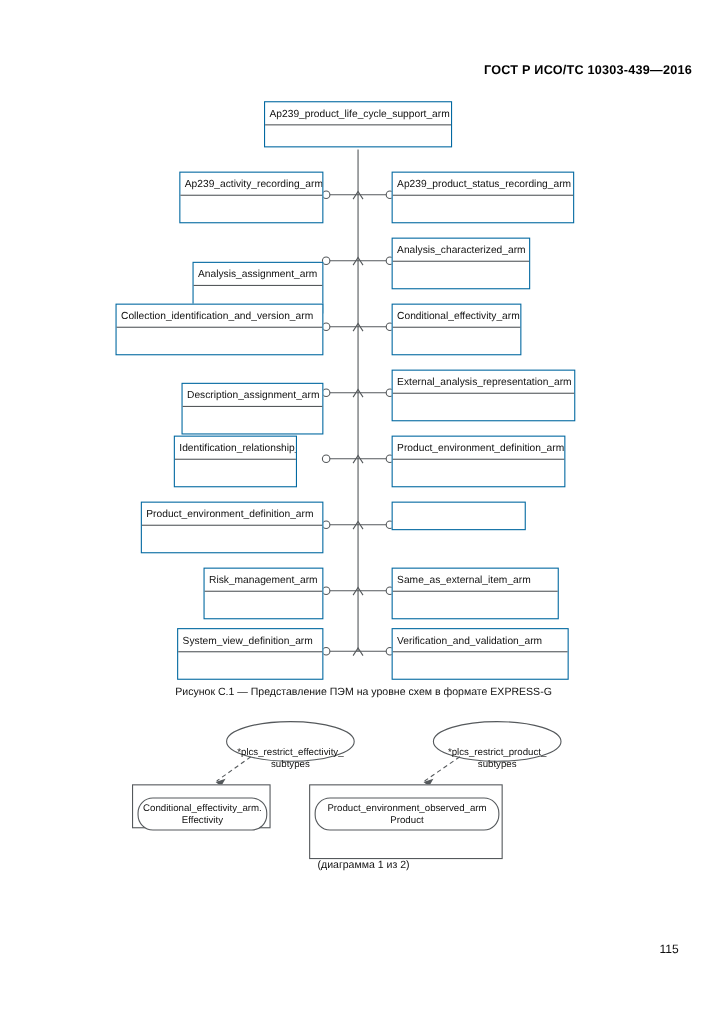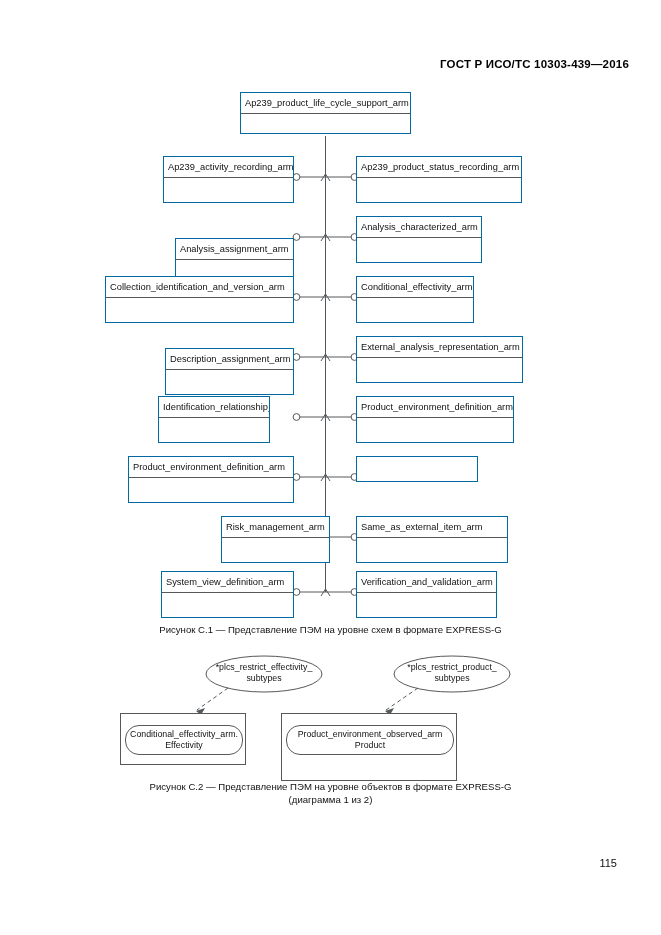--- a/index.html
+++ b/index.html
@@ -34,21 +34,21 @@
   
   .caption{
     position:absolute;width:661px;text-align:center;
     font-size:9.6px;color:#111;line-height:13px;
   }
 
   
   .fig2{position:absolute;left:0;top:648px;width:661px;height:130px;}
   .fig2 svg{position:absolute;left:0;top:0;}
   .ellipse-label{
-    position:absolute;text-align:center;font-size:8.8px;line-height:11px;color:#111;
+    position:absolute;text-align:center;font-size:8.8px;line-height:11px;color:#111;margin-top:16px;
   }
   .objbox{position:absolute;box-sizing:border-box;border:1px solid #55595c;background:#fff;}
   .rrect{
     position:absolute;box-sizing:border-box;border:1px solid #55595c;border-radius:14px;
     background:#fff;text-align:center;font-size:8.8px;line-height:11px;color:#111;
     display:flex;flex-direction:column;justify-content:center;
   }
 
   .pageno{
     position:absolute;right:44px;bottom:66px;
@@ -161,34 +161,34 @@
     </div>
 
     <div class="ebox" style="left:128px;top:456px;width:166px;">
       <div class="hdr">Product_environment_definition_arm</div>
       <div class="body"></div>
     </div>
     <div class="ebox" style="left:356px;top:456px;width:122px;">
       <div class="body"></div>
     </div>
 
-    <div class="ebox" style="left:185px;top:516px;width:109px;margin-left:36px;">
+    <div class="ebox" style="left:185px;top:516px;width:109px;">
       <div class="hdr">Risk_management_arm</div>
       <div class="body"></div>
     </div>
     <div class="ebox" style="left:356px;top:516px;width:152px;">
       <div class="hdr">Same_as_external_item_arm</div>
       <div class="body"></div>
     </div>
 
     <div class="ebox" style="left:161px;top:571px;width:133px;">
       <div class="hdr">System_view_definition_arm</div>
       <div class="body"></div>
     </div>
-    <div class="ebox" style="left:356px;top:571px;width:141px;">
+    <div class="ebox" style="left:356px;top:571px;width:161px;">
       <div class="hdr">Verification_and_validation_arm</div>
       <div class="body"></div>
     </div>
   </div>
 
   <div class="caption" style="top:623px;">Рисунок  C.1 — Представление ПЭМ на уровне схем в формате EXPRESS-G</div>
 
   <div class="fig2">
 
     <svg width="661" height="130">
@@ -208,34 +208,33 @@
 
     <div class="ellipse-label" style="left:206px;top:14px;width:116px;">
       <div>*plcs_restrict_effectivity_</div>
       <div>subtypes</div>
     </div>
     <div class="ellipse-label" style="left:394px;top:14px;width:116px;">
       <div>*plcs_restrict_product_</div>
       <div>subtypes</div>
     </div>
 
-    <div class="objbox" style="left:120px;top:65px;width:126px;height:52px;padding-left:40px;">
+    <div class="objbox" style="left:120px;top:65px;width:126px;height:40px;padding-left:40px;">
       <div class="rrect" style="left:4px;top:11px;width:118px;height:30px;">
         <div>Conditional_effectivity_arm.</div>
         <div>Effectivity</div>
       </div>
     </div>
 
     <div class="objbox" style="left:281px;top:65px;width:176px;height:68px;">
       <div class="rrect" style="left:4px;top:11px;width:168px;height:30px;">
         <div>Product_environment_observed_arm</div>
         <div>Product</div>
       </div>
     </div>
   </div>
 
   <div class="caption" style="top:780px;">
-    <div>Рисунок  C.2 — Представление ПЭМ на уровне объектов в формате EXPRESS-G</div>
     <div>(диаграмма 1 из 2)</div>
   </div>
 
   <div class="pageno">115</div>
 </div>
 
 </body></html>

